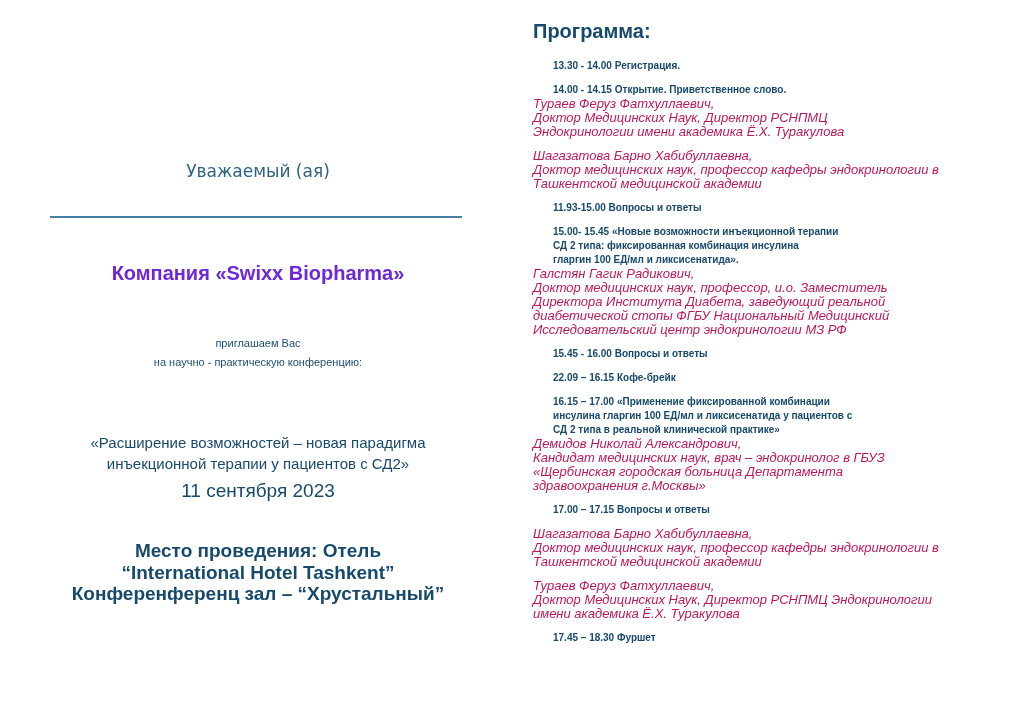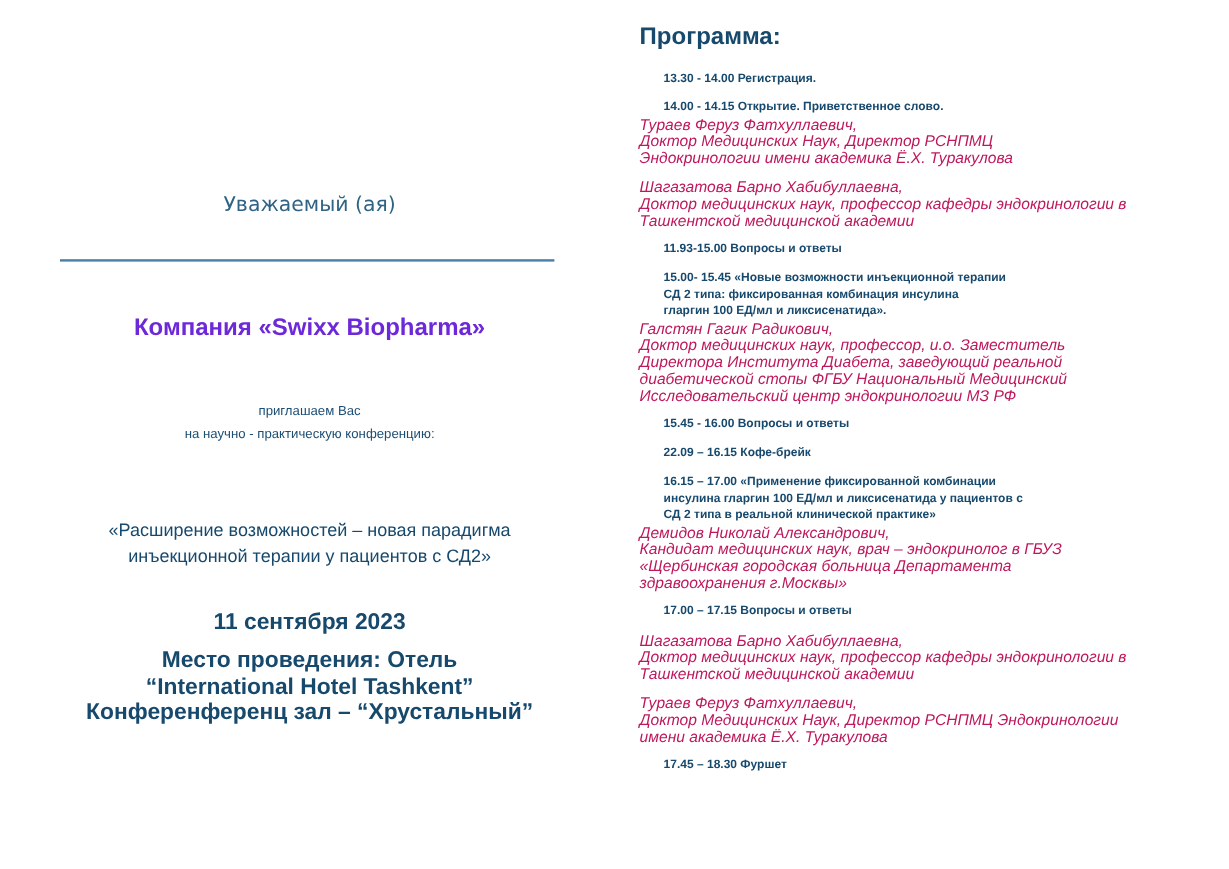--- a/index.html
+++ b/index.html
@@ -31,22 +31,22 @@
     font-size: 11px; line-height: 19px; color: #1d4e74;
     white-space: pre-line;
   }
   .conf-title {
     position: absolute; top: 408px; left: 0; width: 100%;
     font-size: 15px; line-height: 21px; font-weight: normal; color: #17496d;
     white-space: pre-line;
     margin-top: 24px;
   }
   .conf-date {
-    position: absolute; top: 508px; left: 0; width: 100%;
-    font-size: 19px; font-weight: bold; color: #17496d;
+    position: absolute; top: 480px; left: 0; width: 100%;
+    font-size: 19px; font-weight: normal; color: #17496d;
   }
   .venue {
     position: absolute; top: 540px; left: 0; width: 100%;
     font-size: 19px; line-height: 21.5px; font-weight: bold; color: #17496d;
     white-space: pre-line;
   }
 
   
   .program-pane { position: absolute; left: 533px; top: 20px; width: 455px; }
   .program-heading {

